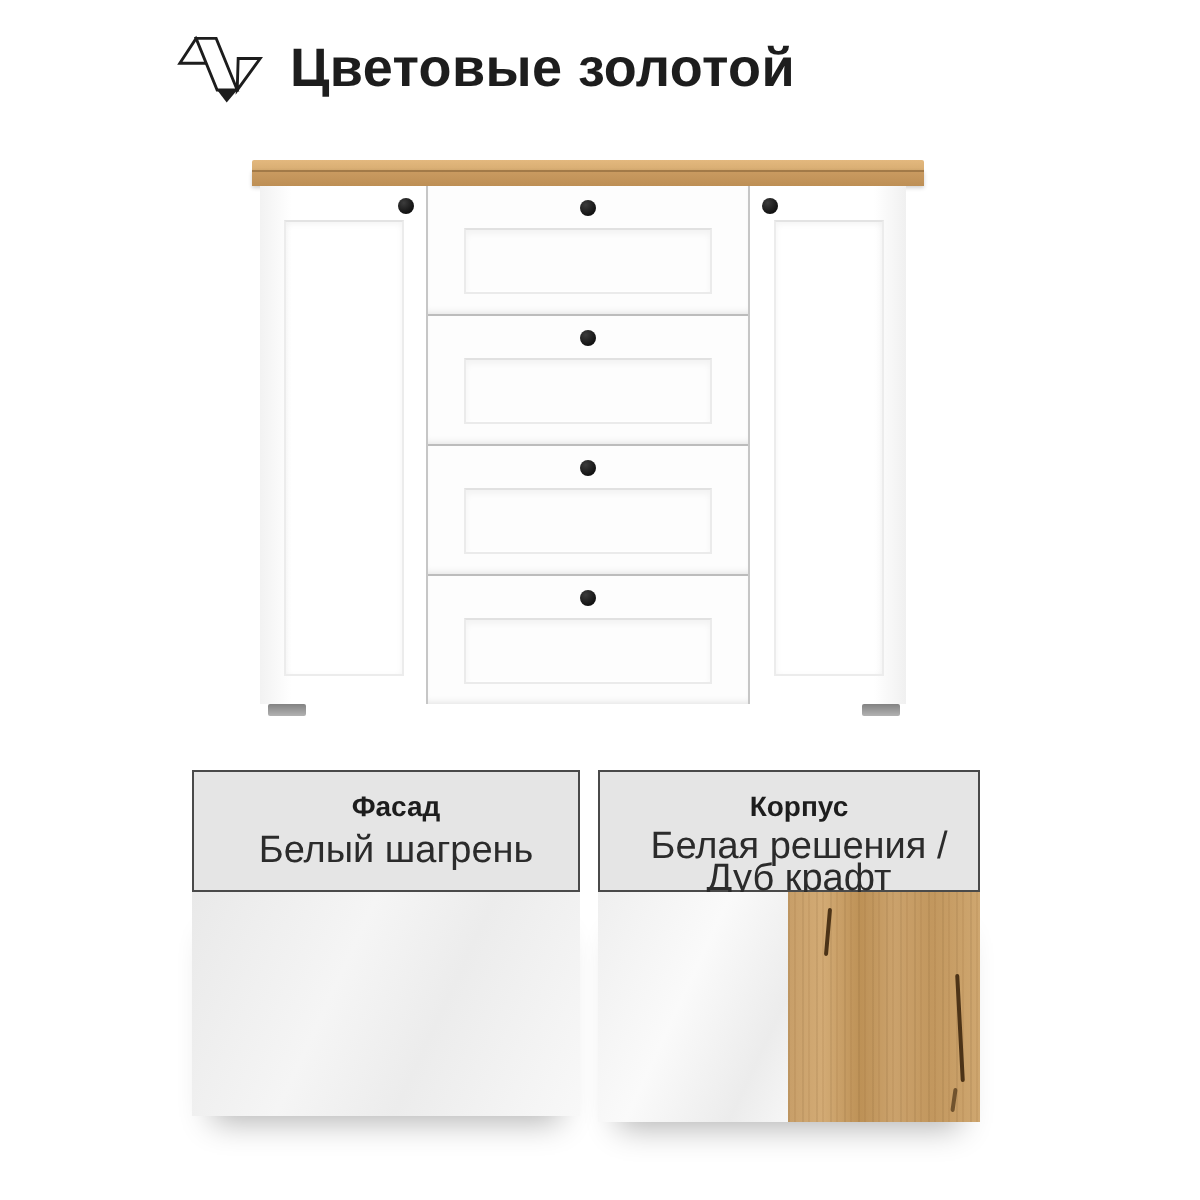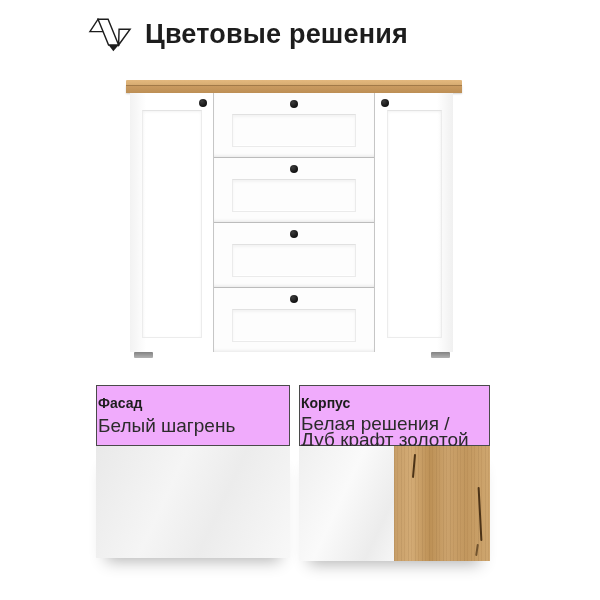--- a/index.html
+++ b/index.html
@@ -39,22 +39,22 @@
   .knob{position:absolute;width:8px;height:8px;border-radius:50%;
     background:radial-gradient(circle at 35% 30%,#3c3c3c,var(--knob,#121212) 70%);}
   .drawer .knob{left:50%;top:7px;transform:translateX(-50%);}
   .knob-ld{right:6px;top:6px;}
   .knob-rd{left:6px;top:6px;}
   .foot{position:absolute;top:352px;width:19px;height:6px;border-radius:1px;
     background:linear-gradient(180deg,#828282,var(--feet-gray,#b2b2b2));}
   .foot-l{left:134px;} .foot-r{left:431px;}
 
   
-  .card-head{position:absolute;box-sizing:border-box;height:61px;background:#f0abfc;
-    border:1px solid var(--border-dark,#4a4a4a);padding:9px 10px 0 1px;}
+  .card-head{position:absolute;box-sizing:border-box;height:61px;background:#e5e5e5;
+    border:1px solid var(--border-dark,#4a4a4a);padding:9px 10px 0 20px;text-align:center;}
   .head-facade{left:96px;top:385px;width:194px;}
   .head-korpus{left:299px;top:385px;width:191px;}
   .card-title{font-size:14px;font-weight:700;color:#1d1d1d;margin:0 0 5px 0;}
   .card-value{font-size:19px;color:#2b2b2b;line-height:16px;}
   .head-facade .card-value{margin-top:7px;}
 
   .swatch{position:absolute;box-shadow:0 13px 15px -10px rgba(0,0,0,.30);}
   .swatch-white{left:96px;top:446px;width:194px;height:112px;
     background:linear-gradient(115deg,#e9e9e9,#f5f5f5 38%,#ececec 62%,#f8f8f8);}
   .swatch-split{left:299px;top:446px;width:191px;height:115px;display:flex;}
@@ -77,21 +77,21 @@
 
   <header class="hdr">
     <span class="logo">
       <svg viewBox="0 0 46 38" xmlns="http://www.w3.org/2000/svg">
         <polygon points="2,16 10.5,3 19,16" fill="#ffffff" stroke="#1d1d1d" stroke-width="1.5"></polygon>
         <polygon points="10.5,3 21,3 32,30 21.5,30" fill="#ffffff" stroke="#1d1d1d" stroke-width="1.5"></polygon>
         <polygon points="21.5,30 32,30 26.5,36.5" fill="#1d1d1d"></polygon>
         <polygon points="32,30 44,13.5 32.5,13.5" fill="#ffffff" stroke="#1d1d1d" stroke-width="1.5"></polygon>
       </svg>
     </span>
-    <h1 class="title">Цветовые решения</h1>
+    <h1 class="title">Цветовые золотой</h1>
   </header>
 
   <div>
     <div class="board-top"></div>
     <div class="board-front"></div>
 
     <div class="body">
       <div class="door door-l">
         <div class="panel"></div>
         <span class="knob knob-ld"></span>

